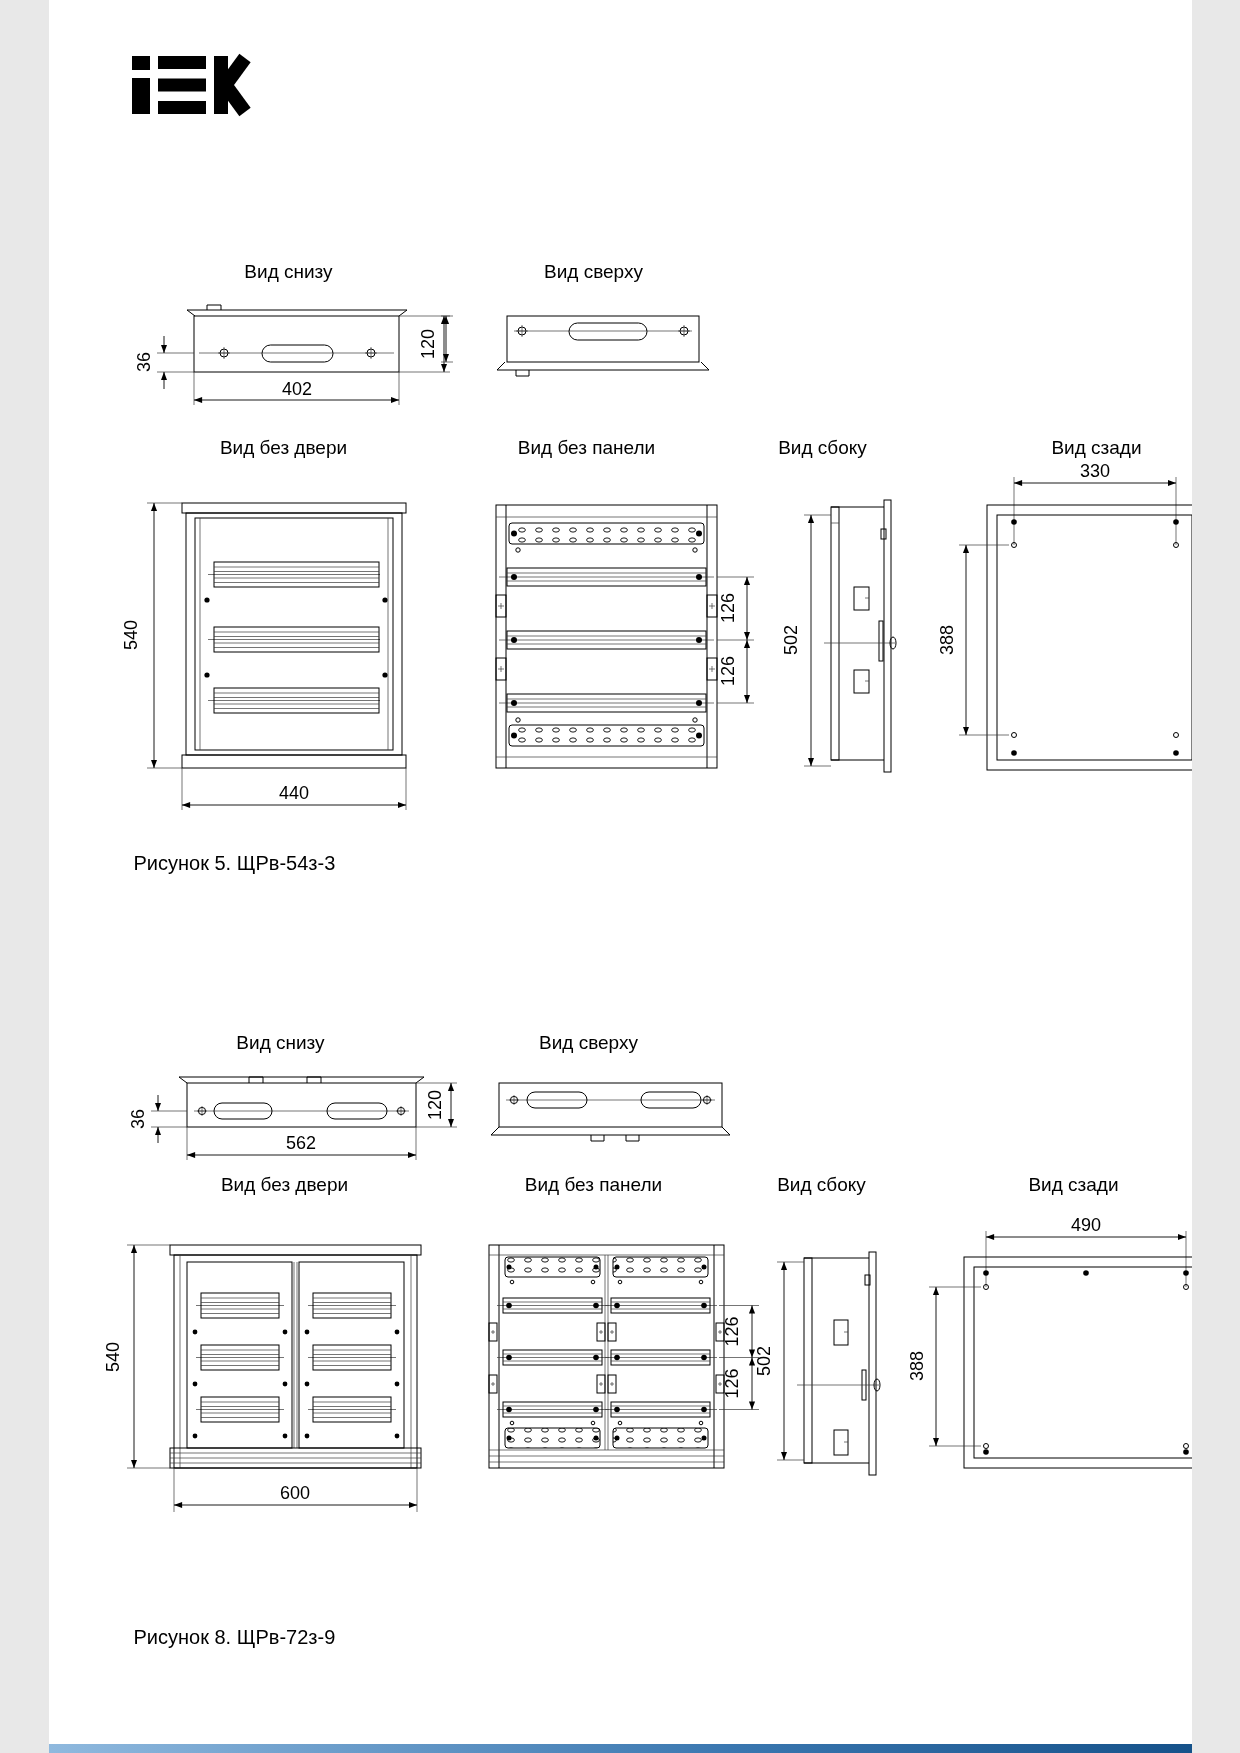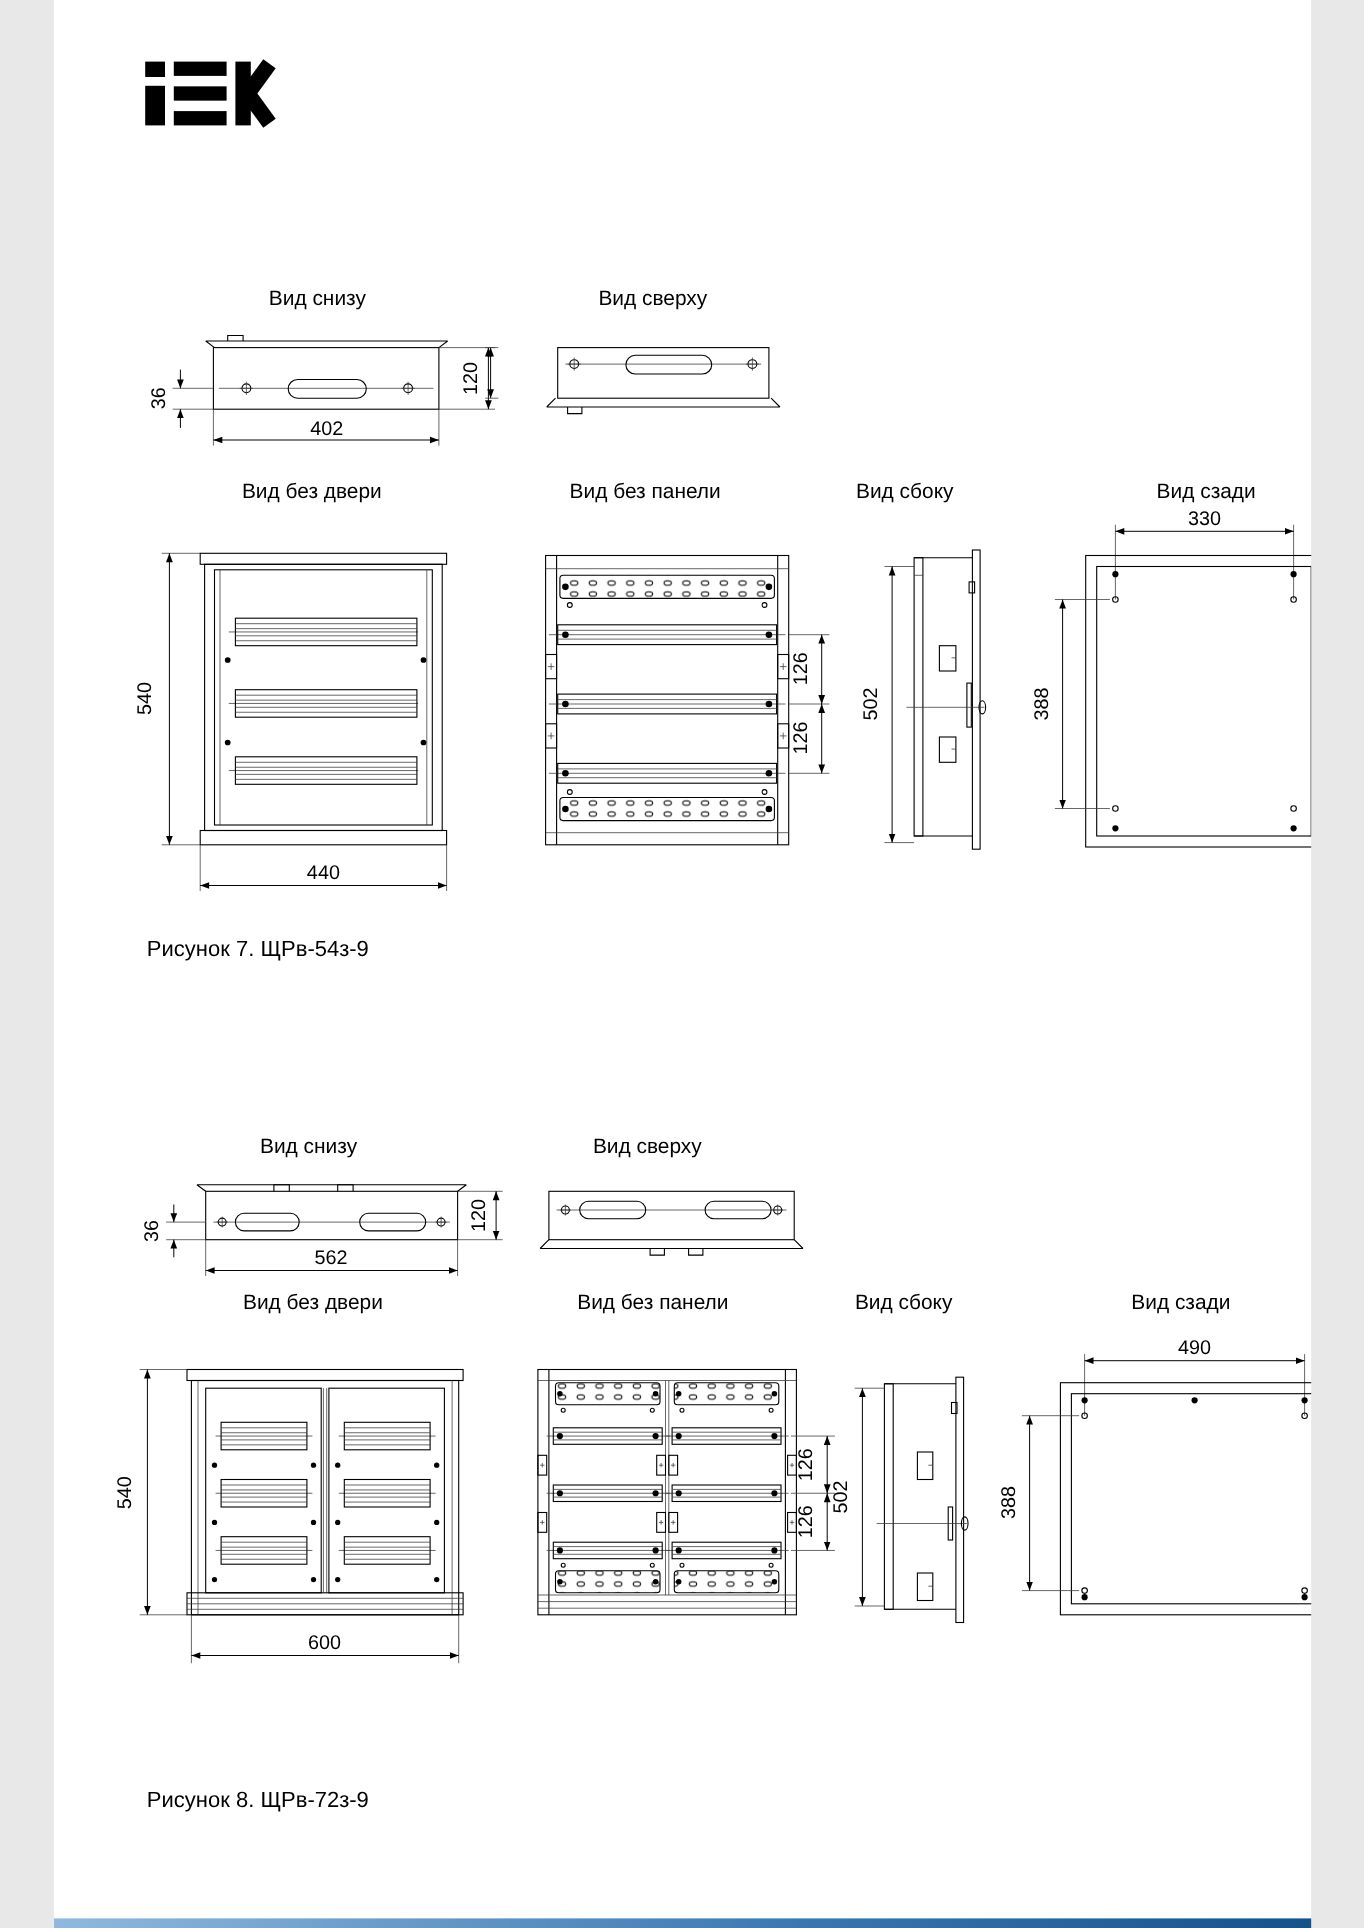--- a/index.html
+++ b/index.html
@@ -259,21 +259,21 @@
       <circle class="ln" cx="105" cy="280" r="2.5"></circle>
         <circle class="ln" cx="267" cy="280" r="2.5"></circle>
     </g>
     <g>
       <path class="thin" d="M100,90 H50 M100,280 H50"></path>
       <line class="dim" x1="57" y1="90" x2="57" y2="280" marker-start="url(#aS)" marker-end="url(#aE)"></line>
       <text class="dt" transform="translate(44,185) rotate(-90)" text-anchor="middle">388</text>
     </g>
   </svg>
 
-  <div class="cap" style="left:85px;top:852px">Рисунок 7. ЩРв-54з-9</div>
+  <div class="cap" style="left:85px;top:852px">Рисунок 5. ЩРв-54з-3</div>
 
   <div class="t" style="left:142px;top:1032px;width:180px">Вид снизу</div>
   <div class="t" style="left:450px;top:1032px;width:180px">Вид сверху</div>
 
   <svg style="left:80px;top:1065px" width="340" height="105" viewBox="0 0 340 105">
     <g>
       <path class="ln" d="M50,12 H295 M50,12 L58,18 M295,12 L287,18"></path>
       <path class="ln" d="M120,18 v-6 h14 v6 M178,18 v-6 h14 v6"></path>
       <rect class="ln" x="58" y="18" width="229" height="44"></rect>
       <line class="thin" x1="65" y1="46" x2="280" y2="46"></line>

